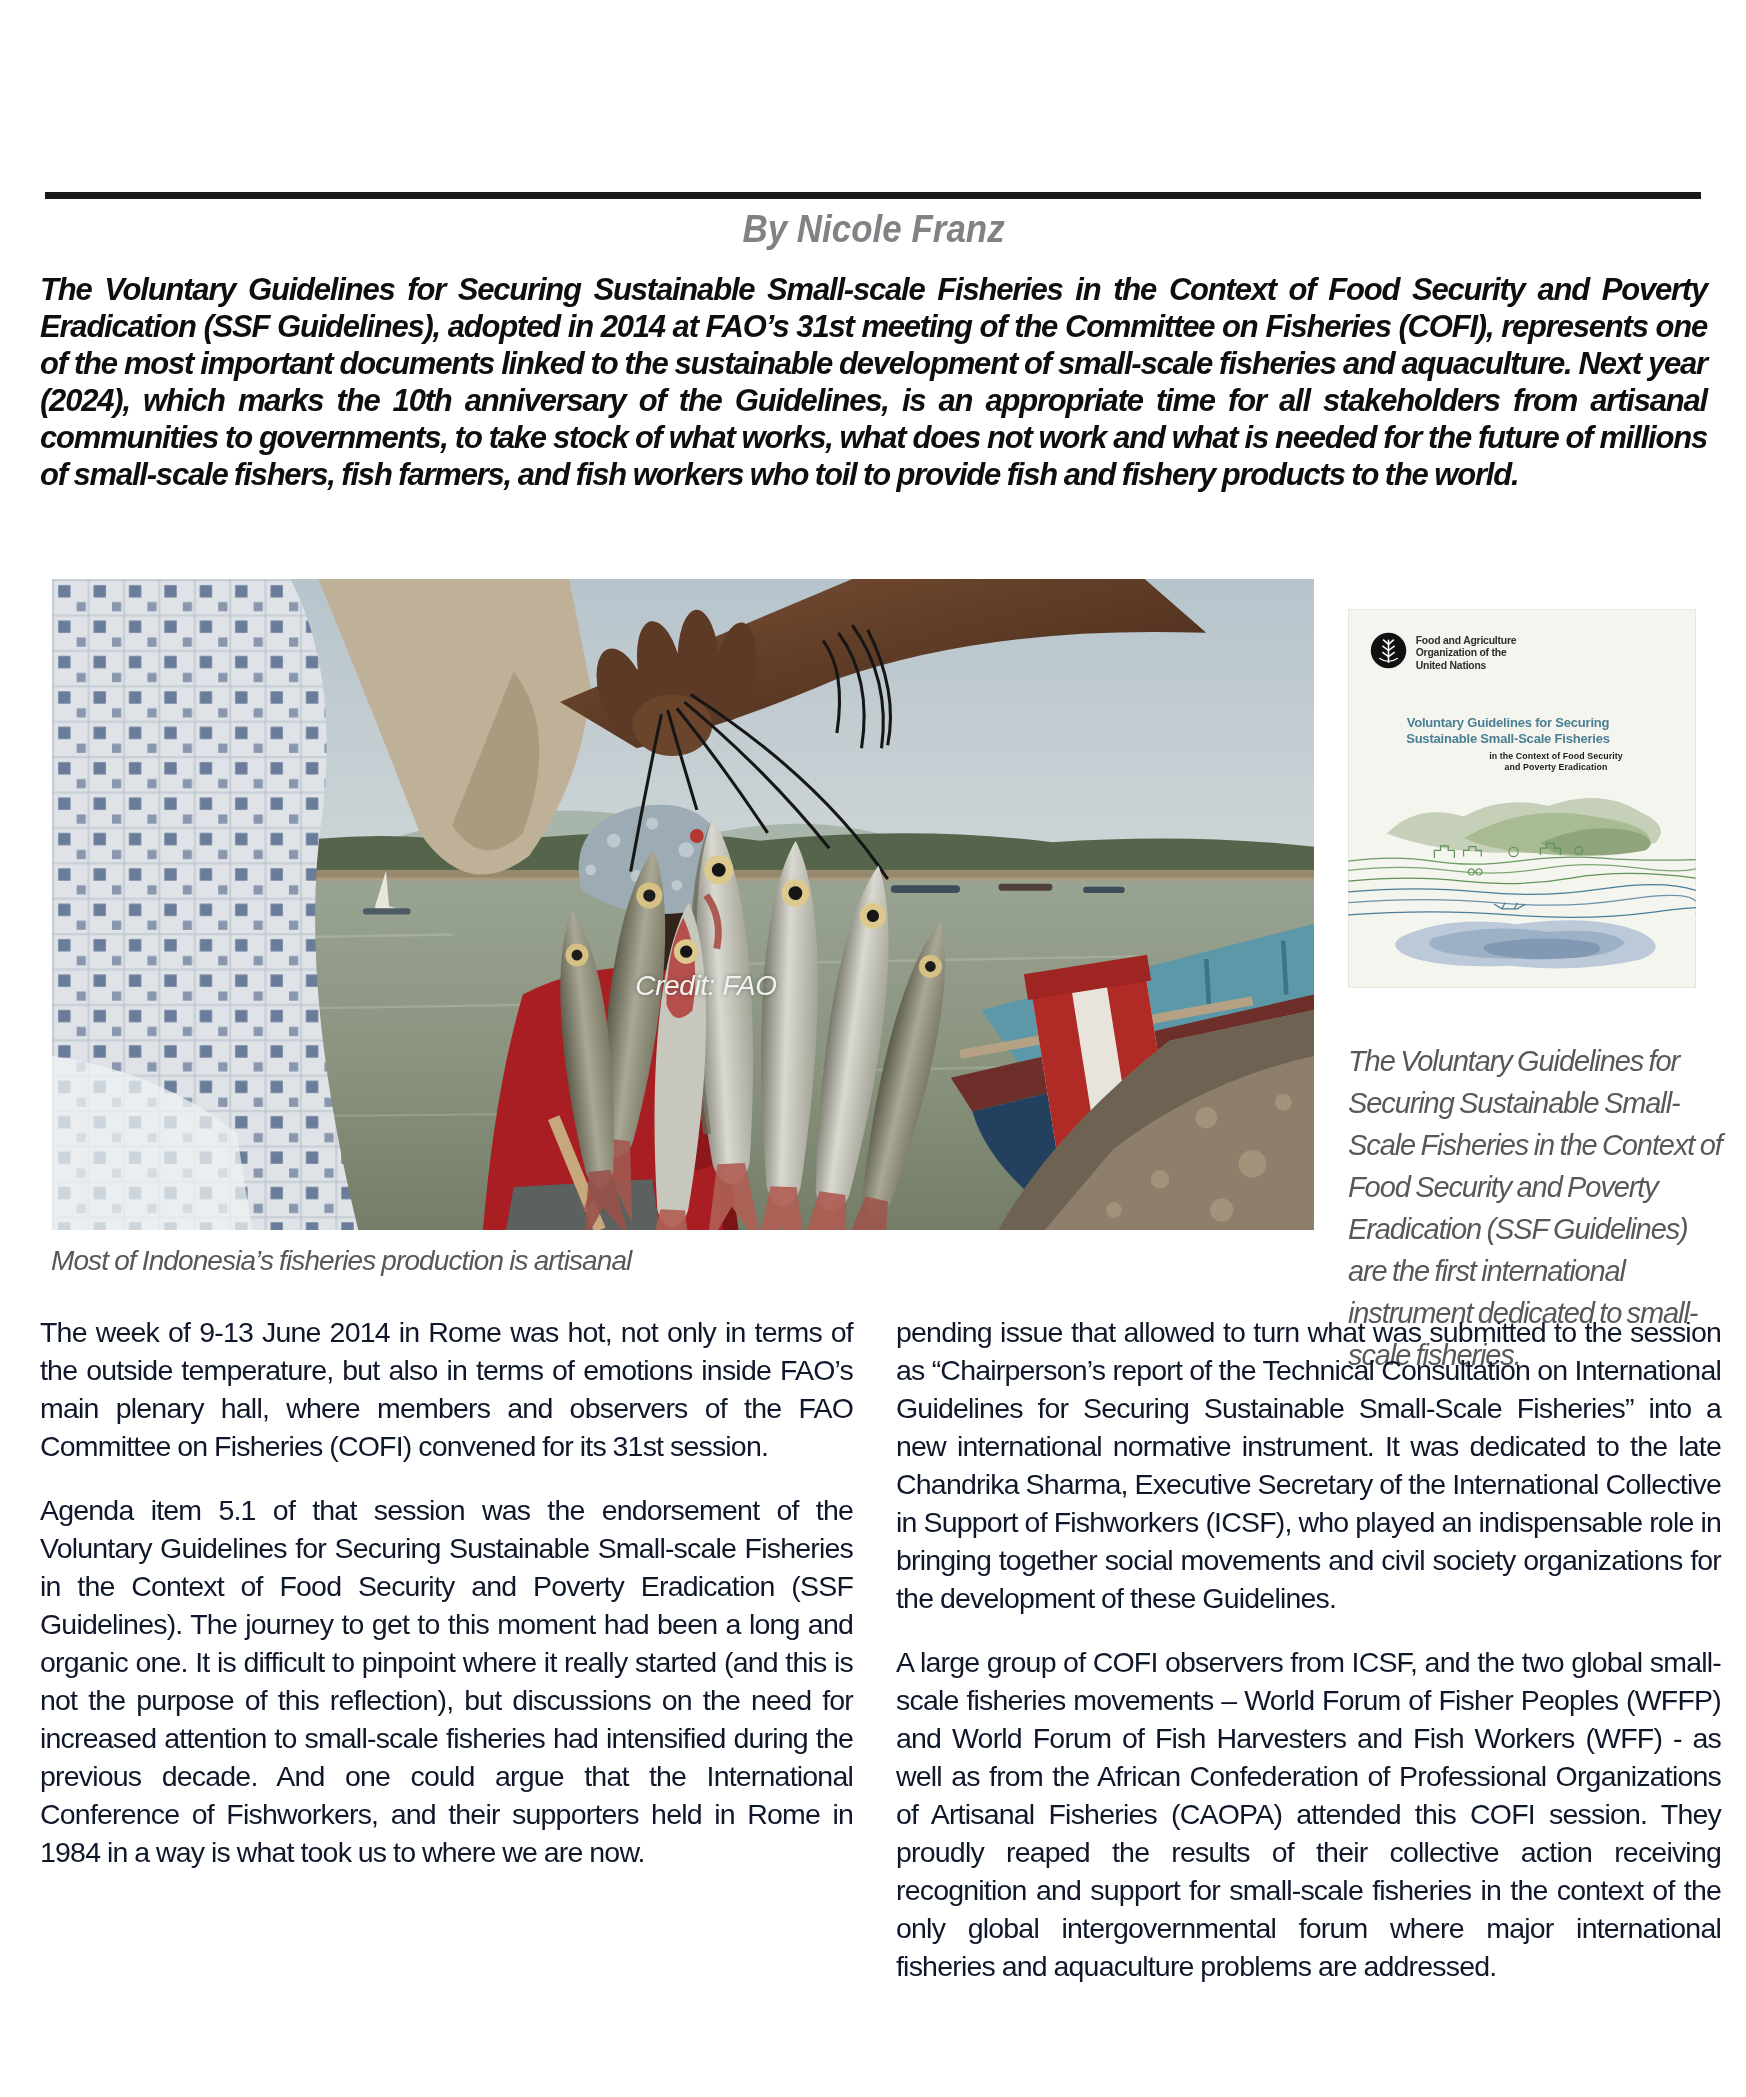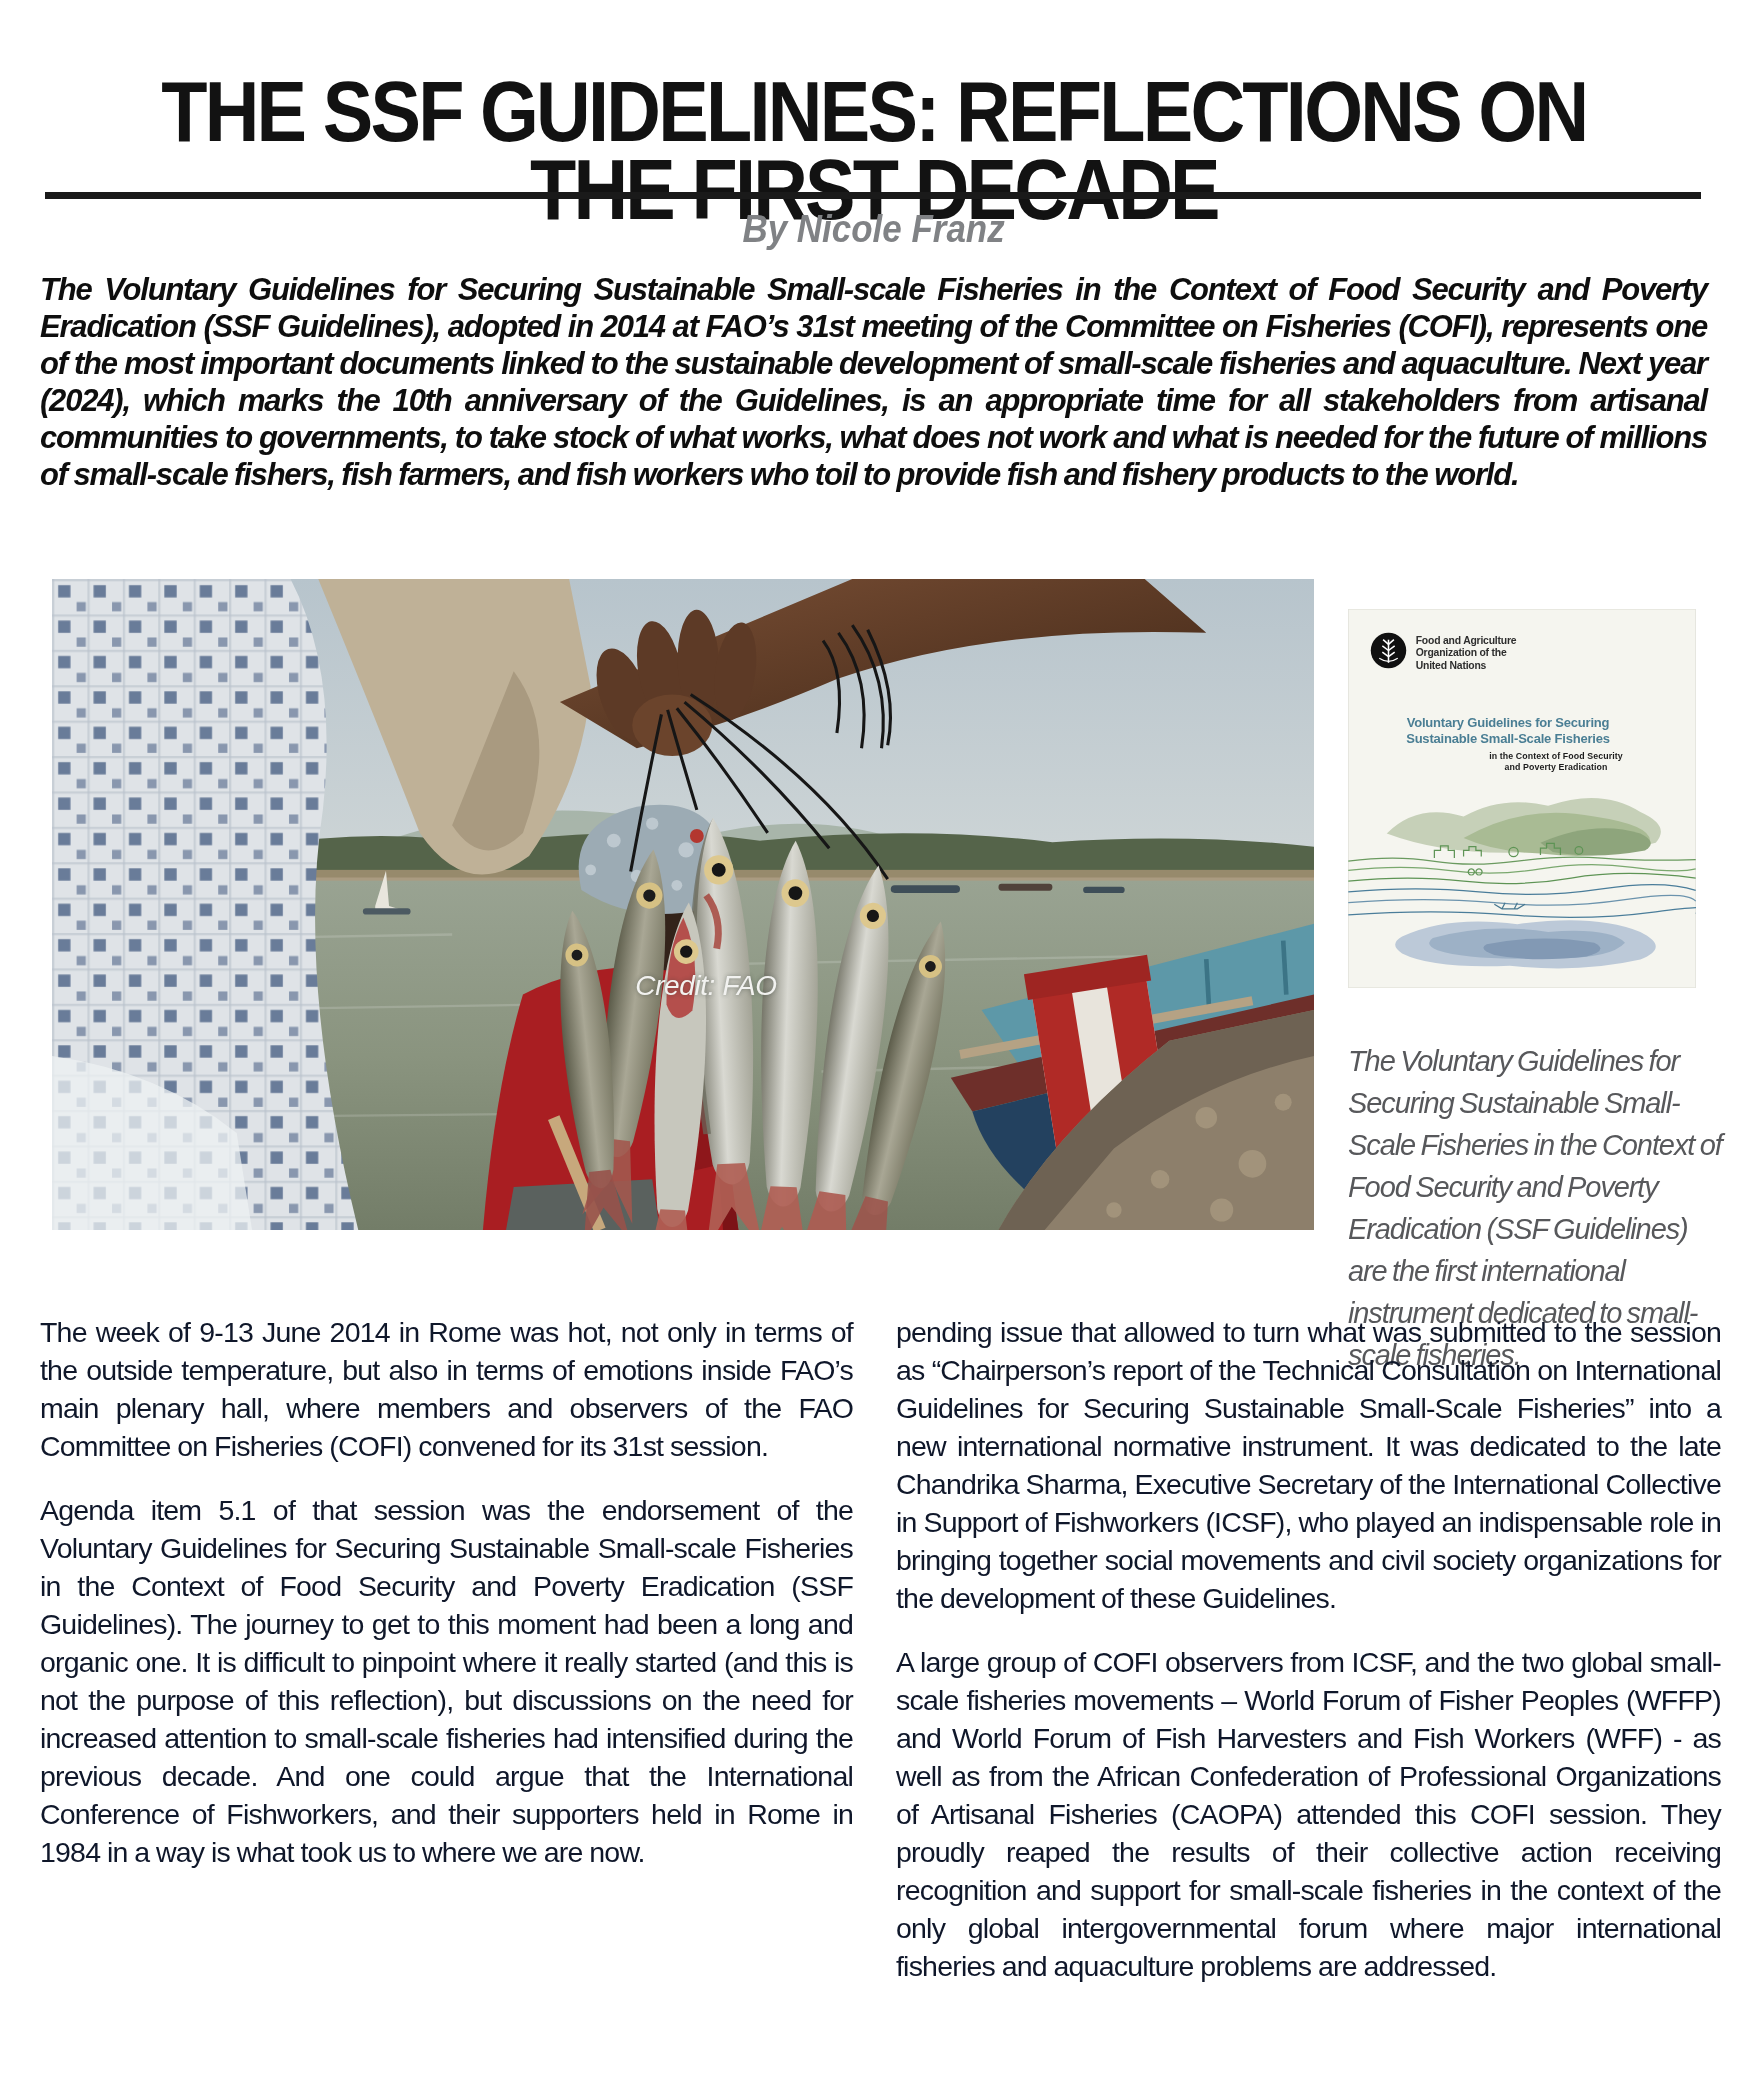--- a/index.html
+++ b/index.html
@@ -82,24 +82,20 @@
   }
   .col p{margin:0 0 26px 0;}
   .col-left{left:40px;width:813px;}
   .col-right{left:896px;width:825px;}
 </style>
 </head>
 <body>
 
 <div id="page">
 
-  <h1 class="title">
-    <span class="tline">THE SSF GUIDELINES: REFLECTIONS ON</span><br>
-    <span class="tline">THE FIRST DECADE</span>
-  </h1>
   <div class="rule"></div>
   <div class="byline">
     <span>By Nicole Franz</span>
   </div>
   <div class="intro">The Voluntary Guidelines for Securing Sustainable Small-scale Fisheries in the Context of Food Security and Poverty Eradication (SSF Guidelines), adopted in 2014 at FAO’s 31st meeting of the Committee on Fisheries (COFI), represents one of the most important documents linked to the sustainable development of small-scale fisheries and aquaculture. Next year (2024), which marks the 10th anniversary of the Guidelines, is an appropriate time for all stakeholders from artisanal communities to governments, to take stock of what works, what does not work and what is needed for the future of millions of small-scale fishers, fish farmers, and fish workers who toil to provide fish and fishery products to the world.</div>
 
   <figure class="photo" style="margin:0">
     <svg width="1262" height="651" viewBox="0 0 1640 846">
       <defs>
         <linearGradient id="sky" x1="0" y1="0" x2="0" y2="1">
@@ -280,20 +276,21 @@
             <circle cx="1560" cy="760" r="18"></circle>
             <circle cx="1440" cy="780" r="12"></circle>
           <circle cx="1600" cy="680" r="11"></circle>
             <circle cx="1520" cy="820" r="15"></circle>
             <circle cx="1380" cy="820" r="10"></circle>
         </g>
       </g>
     </svg>
     <div class="credit">Credit: FAO</div>
   </figure>
+  <div class="photo-caption">Most of Indonesia’s fisheries production is artisanal</div>
 
   <div class="cover">
     <div class="logo-row">
       <svg width="37" height="37" viewBox="0 0 48 48">
         <circle cx="24" cy="24" r="23" fill="#101010"></circle>
         <g stroke="#ffffff" stroke-width="2" fill="none">
           <line x1="24" y1="10" x2="24" y2="40"></line>
           <path d="M24,16 l-7,-6 M24,16 l7,-6"></path>
           <path d="M24,24 l-8,-6 M24,24 l8,-6"></path>
           <path d="M24,32 l-8,-6 M24,32 l8,-6"></path>

